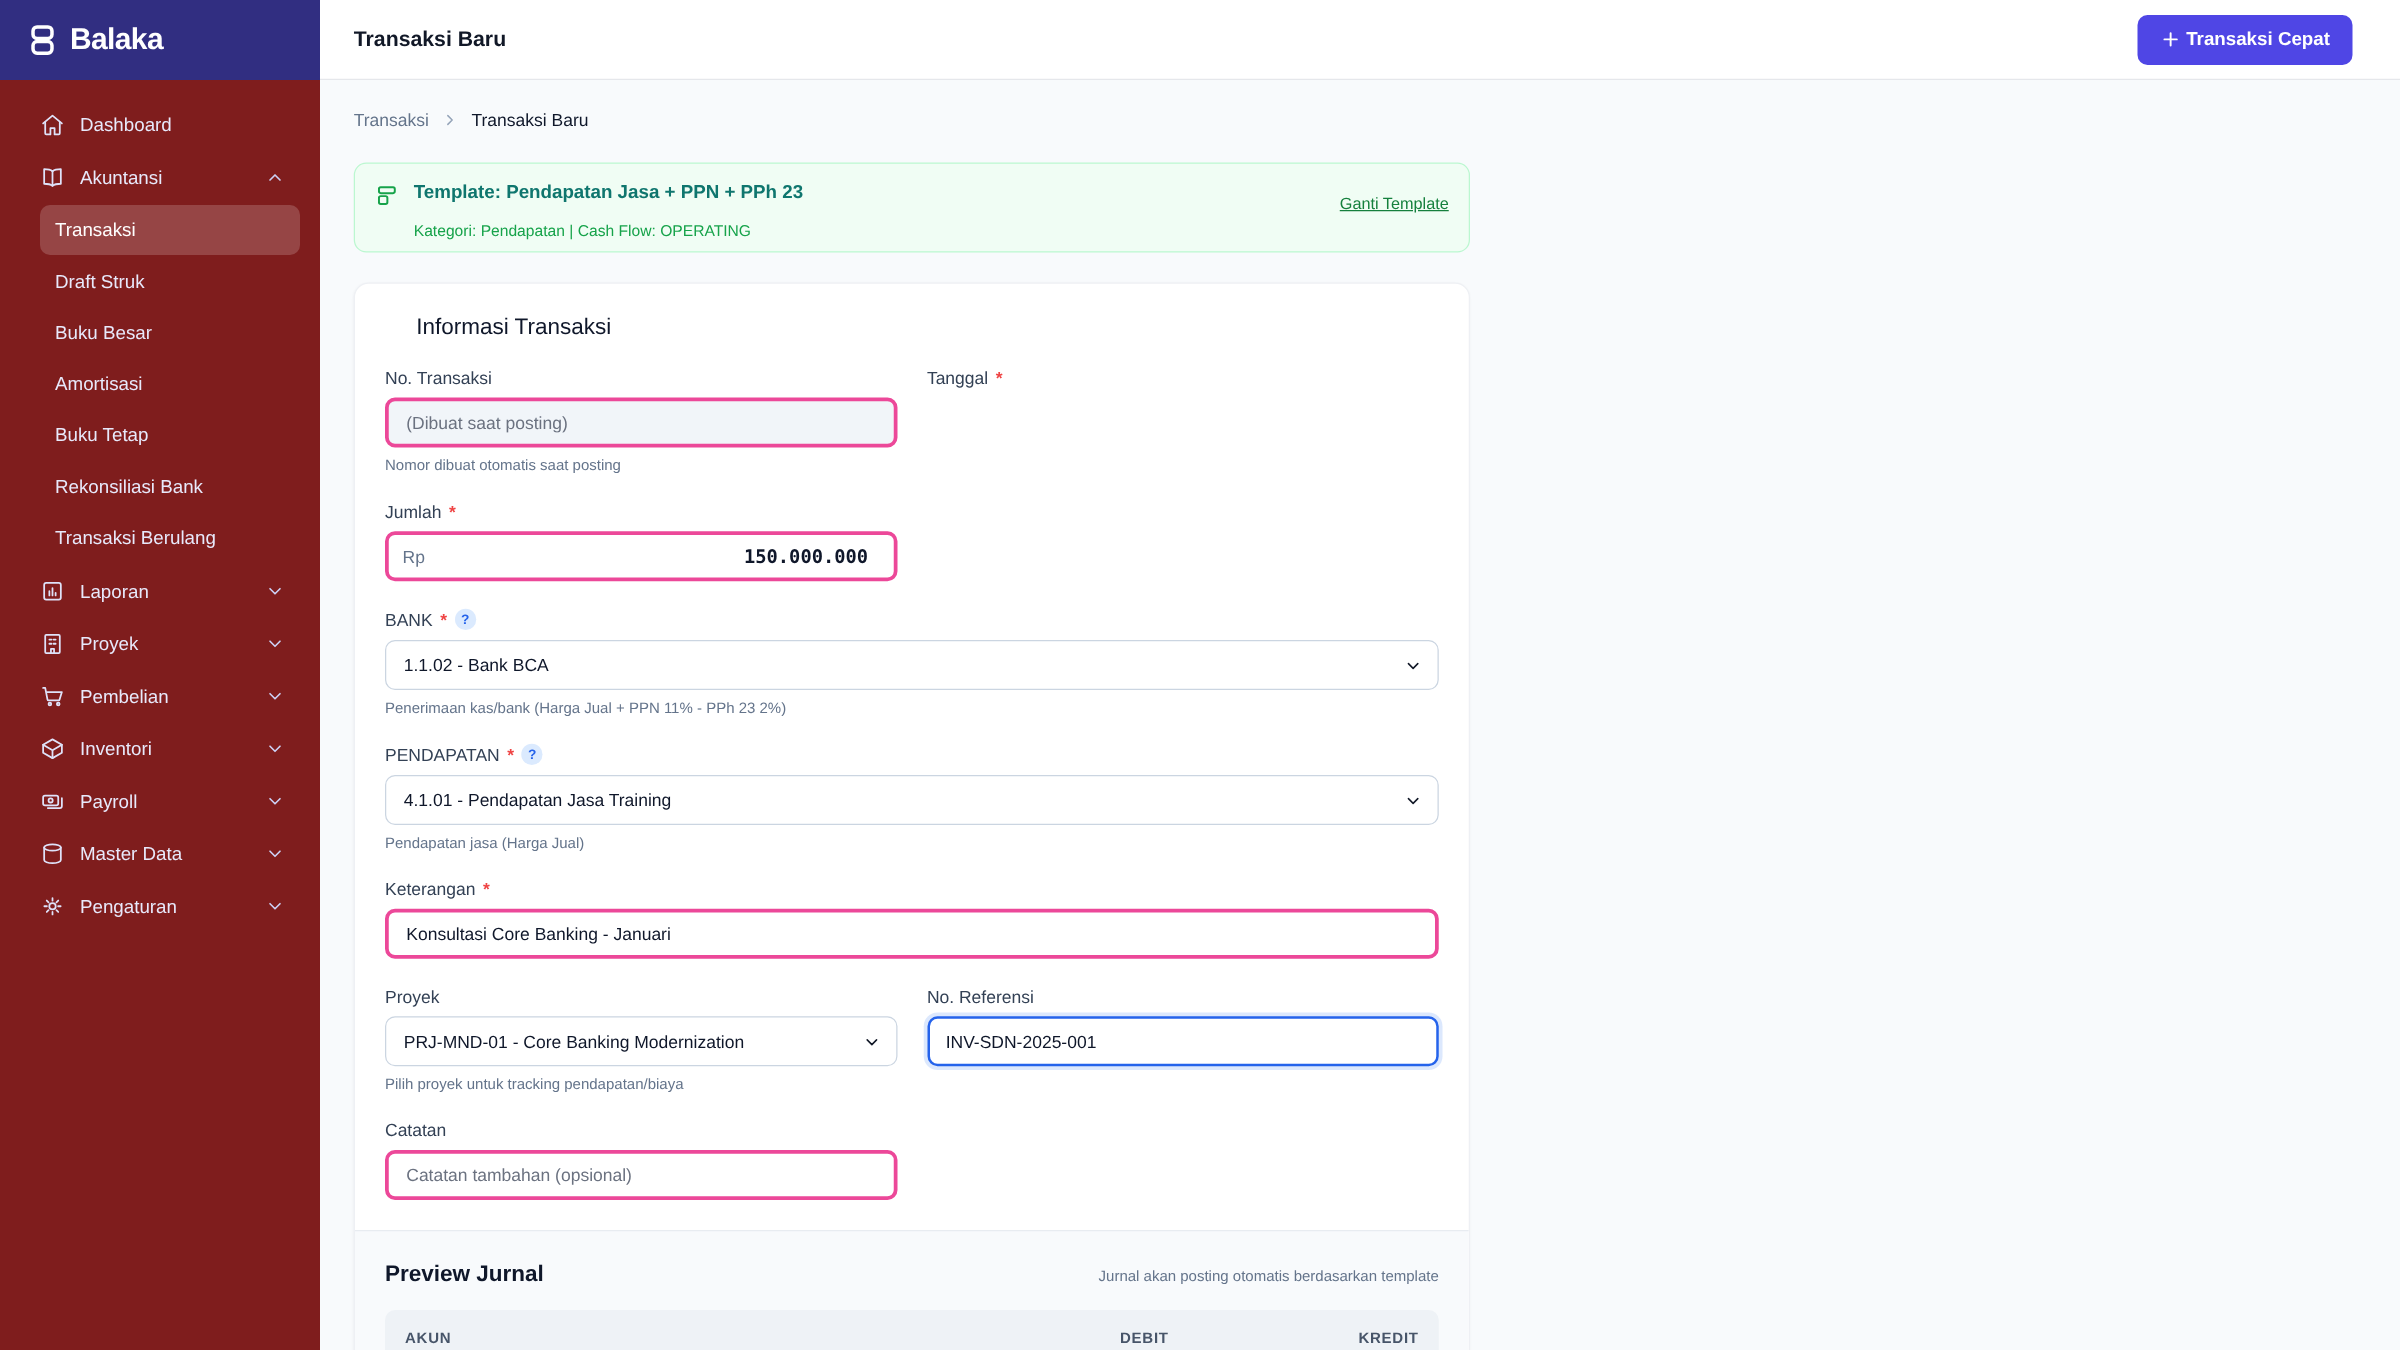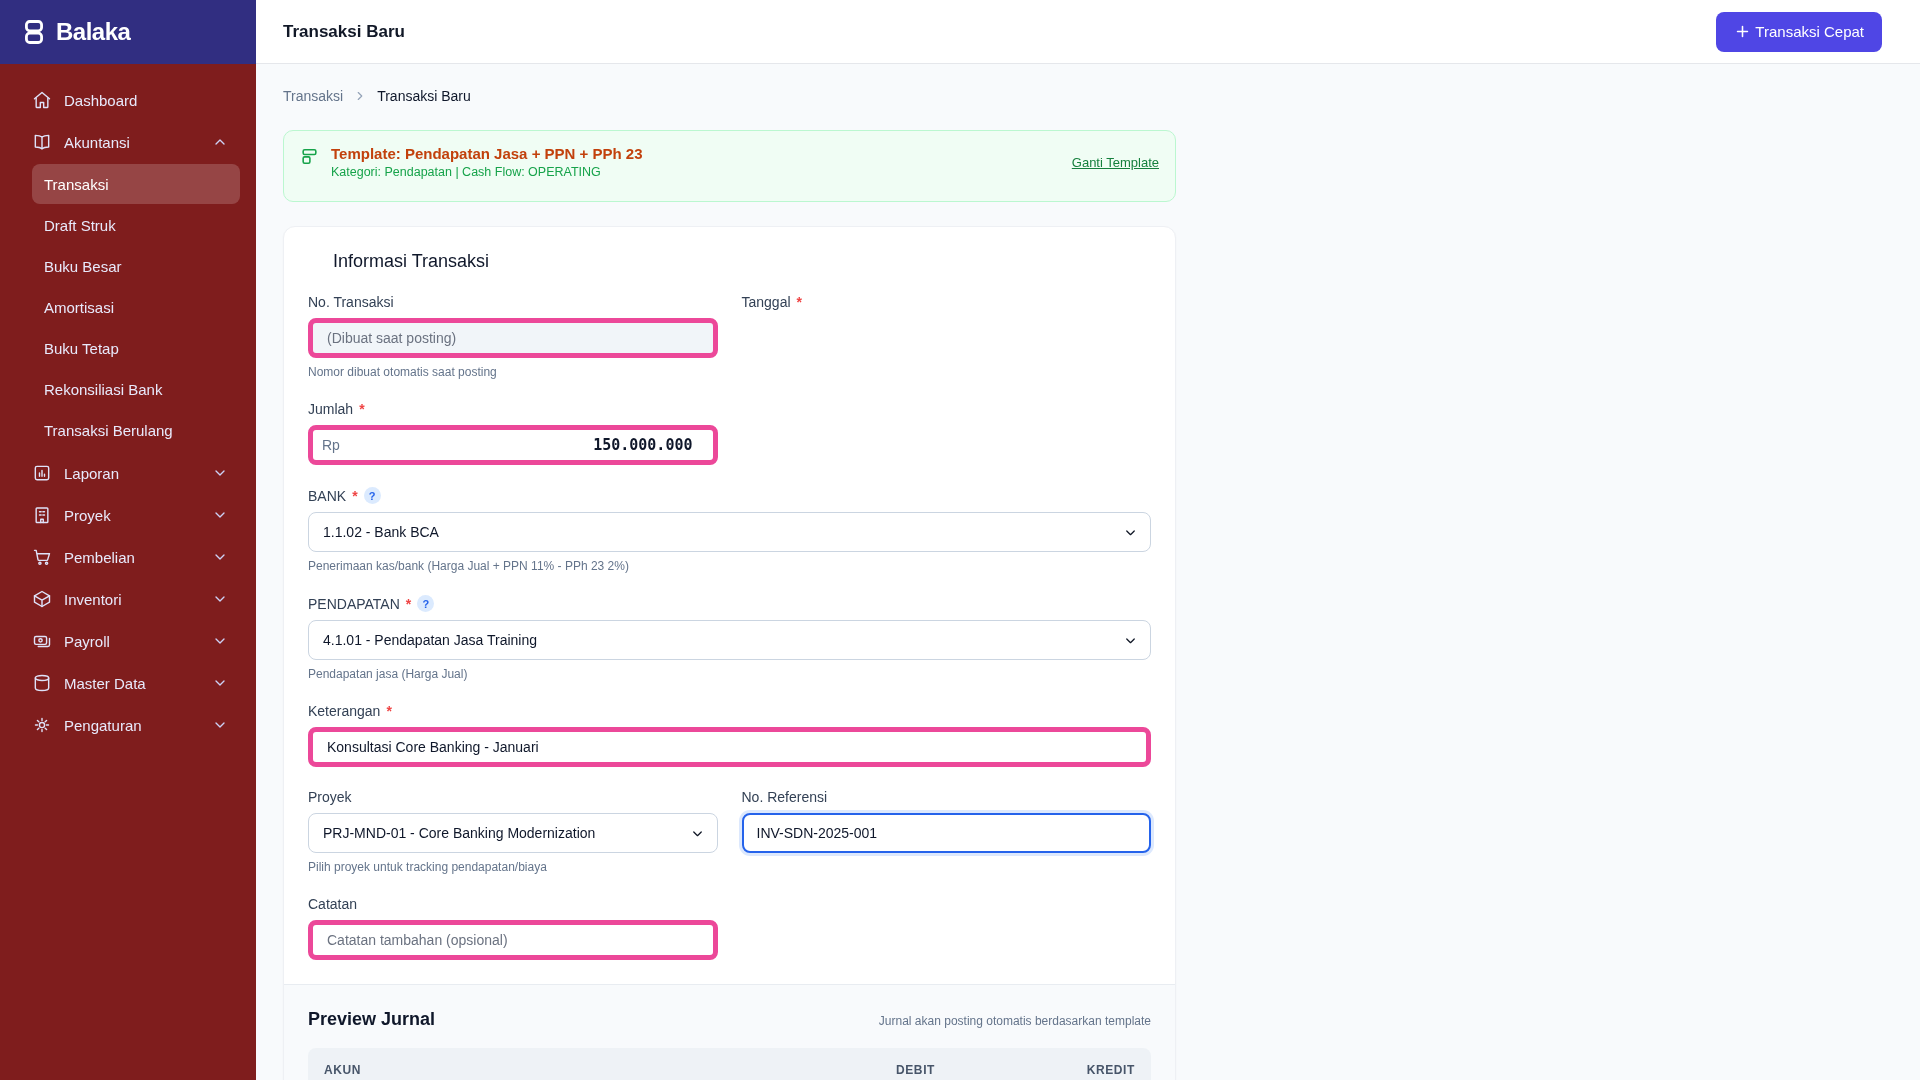--- a/index.html
+++ b/index.html
@@ -42,21 +42,21 @@
   
   .main-col { flex:1; display:flex; flex-direction:column; height:1080px; }
   .topbar {
     height:64px; background:#ffffff; border-bottom:1px solid #e5e7eb;
     display:flex; align-items:center; justify-content:space-between;
     padding:0 38px 0 27px; flex-shrink:0;
   }
   .page-title { font-size:17px; font-weight:700; color:#111827; }
   .quick-btn {
     background:#4f46e5; color:#ffffff; border:none; border-radius:8px;
-    height:40px; padding:0 18px; font-size:15px; font-weight:400;
+    height:40px; padding:0 18px; font-size:15px; font-weight:700;
     display:flex; align-items:center; gap:4px; cursor:pointer;
     font-family:"Liberation Sans", sans-serif;
   }
   .quick-btn svg { width:17px; height:17px; stroke:#fff; stroke-width:2.2; stroke-linecap:round; }
 
   .content { padding:24px 27px; flex:1; overflow:hidden; }
 
   .breadcrumb { display:flex; align-items:center; gap:10px; font-size:14px; margin-bottom:26px; }
   .crumb-parent { color:#64748b; cursor:pointer; }
   .crumb-sep svg { width:14px; height:14px; stroke:#94a3b8; fill:none; stroke-width:2; stroke-linecap:round; stroke-linejoin:round; }
@@ -65,21 +65,21 @@
   .wrap { width:893px; }
 
   
   .banner {
     background:#f0fdf4; border:1px solid #bbf7d0; border-radius:10px;
     padding:14px 16px; display:flex; align-items:flex-start; gap:12px;
     margin-bottom:24px; height:72px;
   }
   .banner-icon svg { width:19px; height:19px; stroke:#16a34a; fill:none; stroke-width:2; margin-top:2px; }
   .banner-texts { flex:1; }
-  .banner-title { font-size:15px; font-weight:700; color:#c2410c; margin-bottom:3px; }
+  .banner-title { font-size:15px; font-weight:700; color:#0f766e; margin-bottom:16px; }
   .banner-sub { font-size:12.5px; color:#16a34a; }
   .banner-action { font-size:13px; color:#15803d; text-decoration:underline; font-weight:500; cursor:pointer; margin-top:10px; }
 
   
   .card {
     background:#ffffff; border:1px solid #eef0f4; border-radius:12px;
     box-shadow:0 1px 2px rgba(16,24,40,0.04); overflow:hidden;
   }
   .card-form { padding:24px; }
   .section-title { font-size:18px; font-weight:400; color:#0f172a; margin-bottom:22px;margin-left:25px; }
@@ -89,21 +89,21 @@
   .field-label { font-size:14px; font-weight:500; color:#334155; margin-bottom:8px; display:flex; align-items:center; gap:6px; }
   .req { color:#ef4444; font-weight:600; }
   .help-badge {
     width:17px; height:17px; border-radius:50%; background:#dbeafe; color:#2563eb;
     font-size:11px; font-weight:700; display:inline-flex; align-items:center; justify-content:center;
     cursor:pointer;
   }
   .helper { font-size:12px; color:#64748b; margin-top:7px; }
 
   .tinput {
-    width:100%; height:40px; border:5px solid #ec4899; border-radius:8px;
+    width:100%; height:40px; border:3px solid #ec4899; border-radius:8px;
     padding:0 14px; font-size:14px; color:#0f172a; background:#fff;
     font-family:"Liberation Sans", sans-serif;
   }
   .tinput::placeholder { color:#6b7280; }
   .tinput:disabled { background:#f1f5f9; color:#475569; }
   .tinput.focused { border:2px solid #2563eb; box-shadow:0 0 0 3px rgba(59,130,246,0.18); padding:0 13px; }
 
   .amount-box { position:relative; }
   .amount-box .prefix { position:absolute; left:14px; top:50%; transform:translateY(-50%); color:#64748b; font-size:14px; }
   .amount-box input {

